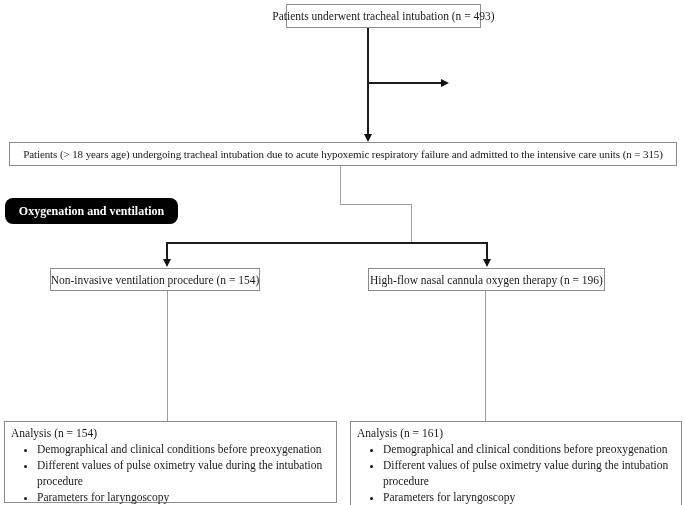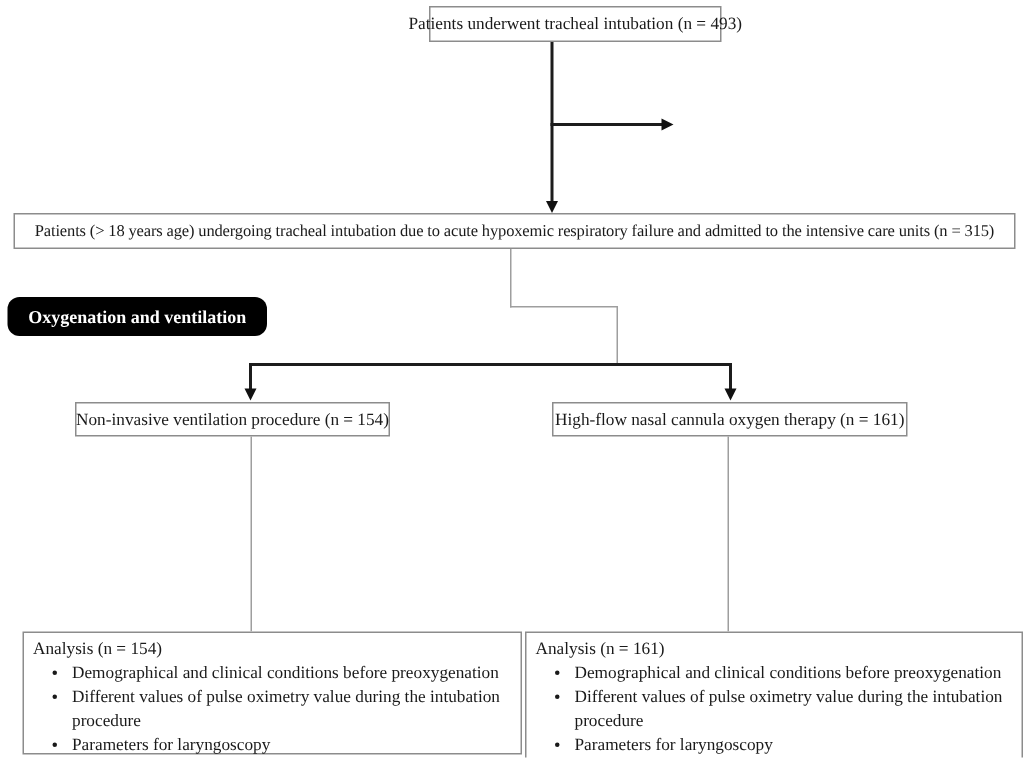--- a/index.html
+++ b/index.html
@@ -101,28 +101,28 @@
   <div class="line" style="left:166px; top:242px; width:1.5px; height:18px;"></div>
   <div class="arrow-down" style="left:163px; top:259px;"></div>
   <div class="line" style="left:486px; top:242px; width:1.5px; height:18px;"></div>
   <div class="arrow-down" style="left:483px; top:259px;"></div>
 
   <div class="box center" style="left:50px; top:268px; width:210px; height:23px;">
     <span>Non-invasive ventilation procedure (n = 154)</span>
   </div>
 
   <div class="box center" style="left:368px; top:268px; width:237px; height:23px;">
-    <span>High-flow nasal cannula oxygen therapy (n = 161)</span>
+    <span>High-flow nasal cannula oxygen therapy (n = 196)</span>
   </div>
 
   <div class="line gray" style="left:167px; top:291px; width:1.4px; height:130px;"></div>
   <div class="line gray" style="left:485px; top:291px; width:1.4px; height:130px;"></div>
 
 
-  <div class="box list" style="left:4px; top:421px; width:333px; height:82px;margin-left:11px;">
+  <div class="box list" style="left:4px; top:421px; width:333px; height:82px;">
     <div class="list-title">Analysis (n = 154)</div>
     <ul>
         <li>Demographical and clinical conditions before preoxygenation</li>
         <li>Different values of pulse oximetry value during the intubation procedure</li>
         <li>Parameters for laryngoscopy</li>
       </ul>
   </div>
 
   <div class="box list" style="left:350px; top:421px; width:332px; height:98px;">
     <div class="list-title">Analysis (n = 161)</div>

